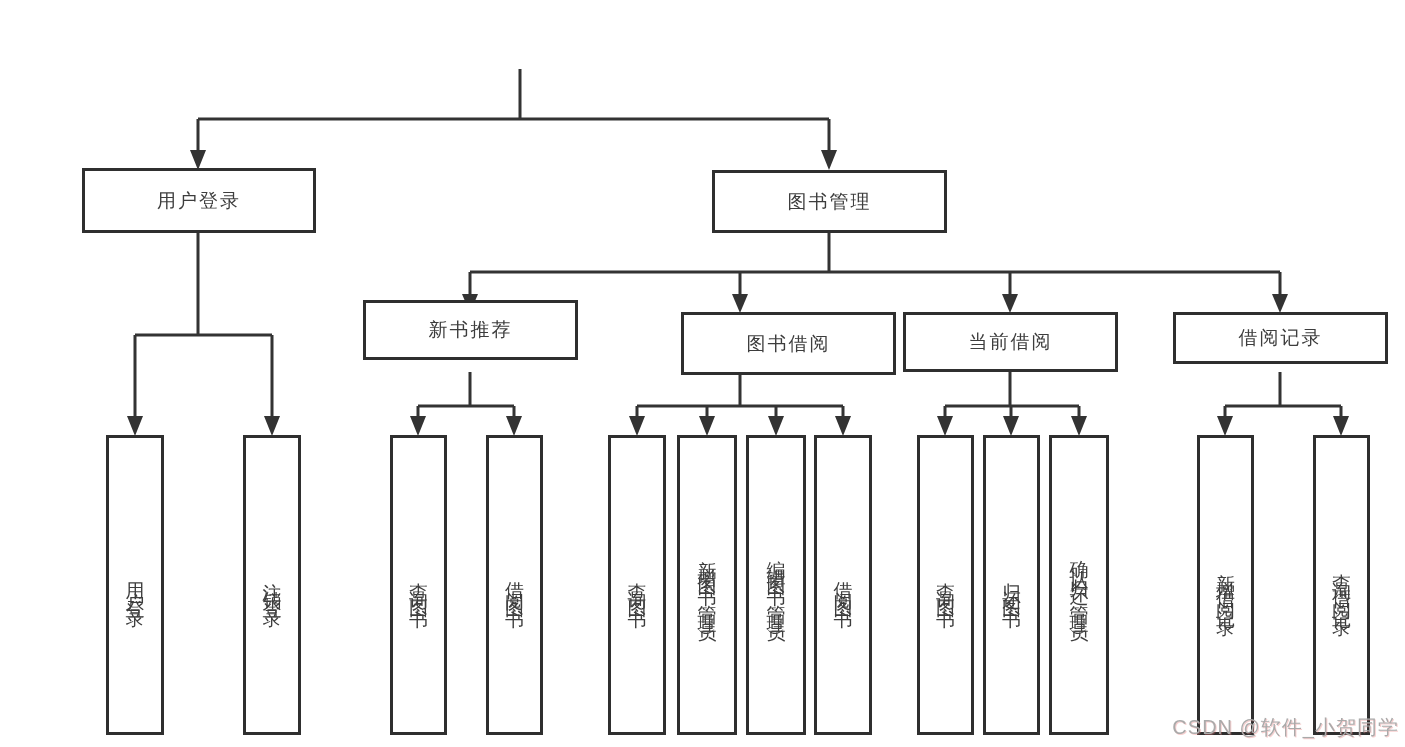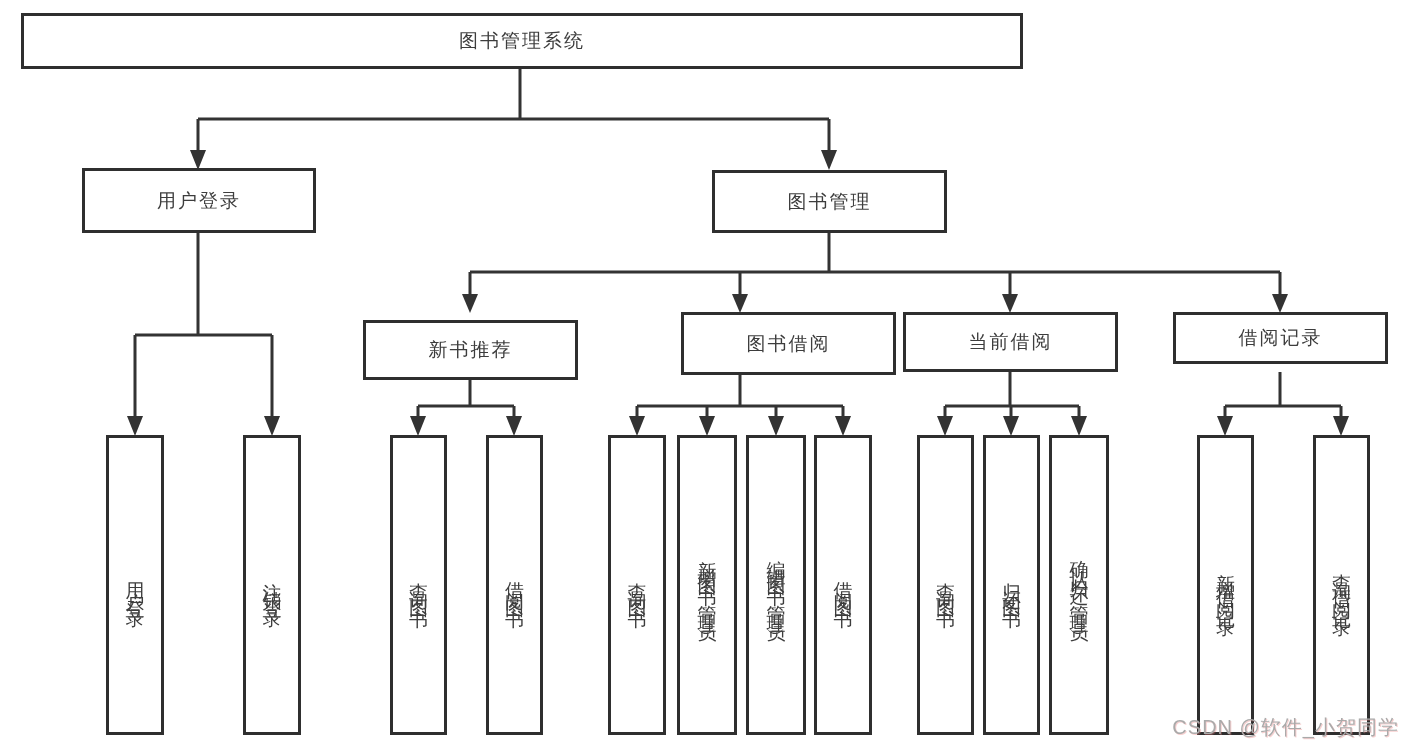--- a/index.html
+++ b/index.html
@@ -88,32 +88,29 @@
       <polygon points="768,416 784,416 776,436"></polygon>
       <polygon points="835,416 851,416 843,436"></polygon>
       <polygon points="937,416 953,416 945,436"></polygon>
       <polygon points="1003,416 1019,416 1011,436"></polygon>
       <polygon points="1071,416 1087,416 1079,436"></polygon>
       <polygon points="1217,416 1233,416 1225,436"></polygon>
       <polygon points="1333,416 1349,416 1341,436"></polygon>
     </g>
   </svg>
 
-  <div class="node" style="left:21px; top:13px; width:1002px; height:56px;">
-    <span class="lbl">图书管理系统</span>
-  </div>
 
   <div class="node" style="left:82px; top:168px; width:234px; height:65px;">
     <span class="lbl">用户登录</span>
   </div>
   <div class="node" style="left:712px; top:170px; width:235px; height:63px;">
     <span class="lbl">图书管理</span>
   </div>
 
-  <div class="node" style="left:363px; top:320px; width:215px; height:60px;">
+  <div class="node" style="left:363px; top:300px; width:215px; height:60px;">
     <span class="lbl">新书推荐</span>
   </div>
   <div class="node" style="left:633px; top:312px; width:215px; height:63px;margin-left:48px;">
     <span class="lbl">图书借阅</span>
   </div>
   <div class="node" style="left:903px; top:312px; width:215px; height:60px;">
     <span class="lbl">当前借阅</span>
   </div>
   <div class="node" style="left:1173px; top:312px; width:215px; height:52px;">
     <span class="lbl">借阅记录</span>

